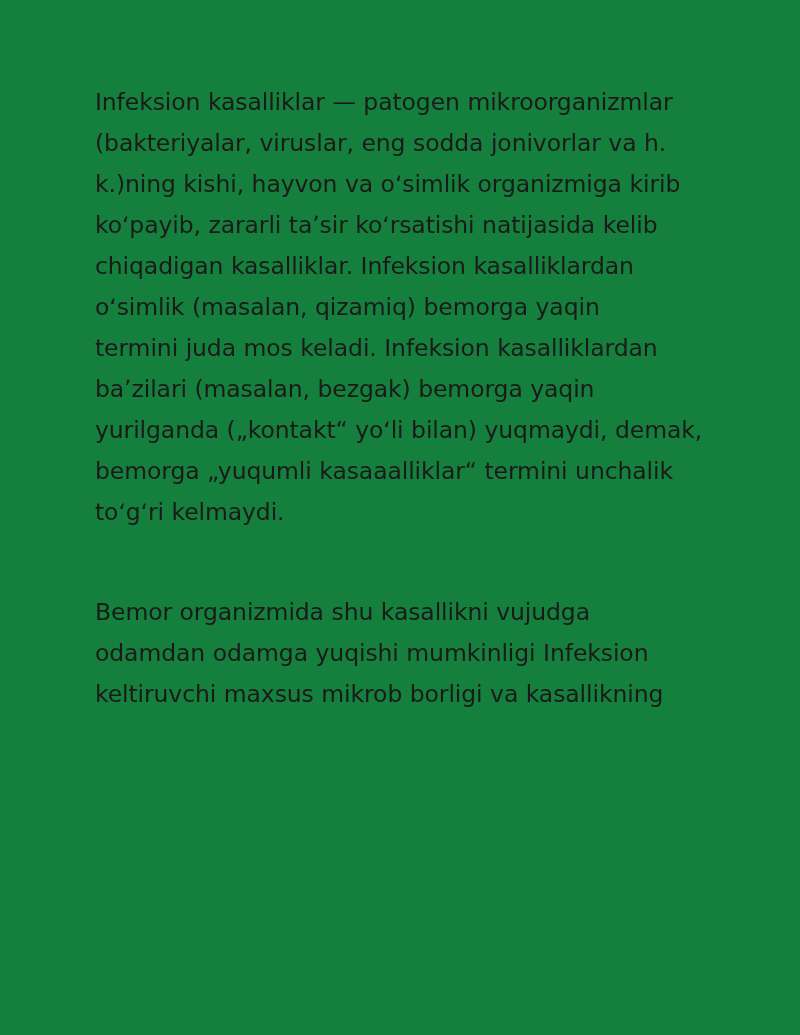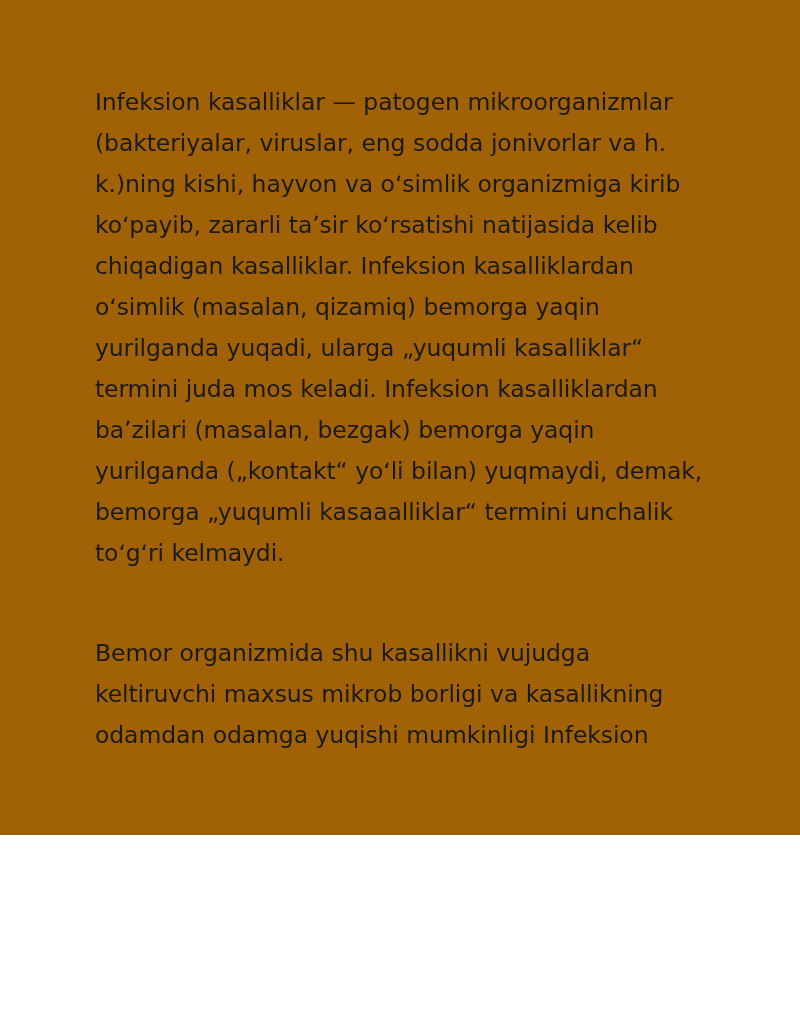--- a/index.html
+++ b/index.html
@@ -5,23 +5,23 @@
 <style>
   html, body {
     margin: 0;
     padding: 0;
     background: #ffffff;
   }
 
   .page {
     position: relative;
     width: 800px;
-    height: 835px;
+    height: 1035px;
     margin: 0 auto;
-    background: #a16207;
+    background: #15803d;
     overflow: hidden;
     box-sizing: border-box;
   }
 
   .doc-body {
     position: absolute;
     left: 95px;
     top: 82px;
     width: 625px;
   }
@@ -54,28 +54,27 @@
 <div class="page">
   <article class="doc-body">
 
     <p class="paragraph">
       <span class="tline">Infeksion kasalliklar — patogen mikroorganizmlar</span>
       <span class="tline">(bakteriyalar, viruslar, eng sodda jonivorlar va h.</span>
       <span class="tline">k.)ning kishi, hayvon va oʻsimlik organizmiga kirib</span>
       <span class="tline">koʻpayib, zararli taʼsir koʻrsatishi natijasida kelib</span>
       <span class="tline">chiqadigan kasalliklar. Infeksion kasalliklardan</span>
       <span class="tline">oʻsimlik (masalan, qizamiq) bemorga yaqin</span>
-      <span class="tline">yurilganda yuqadi, ularga „yuqumli kasalliklar“</span>
       <span class="tline">termini juda mos keladi. Infeksion kasalliklardan</span>
       <span class="tline">baʼzilari (masalan, bezgak) bemorga yaqin</span>
       <span class="tline">yurilganda („kontakt“ yoʻli bilan) yuqmaydi, demak,</span>
       <span class="tline">bemorga „yuqumli kasaaalliklar“ termini unchalik</span>
       <span class="tline">toʻgʻri kelmaydi.</span>
     </p>
 
     <p class="paragraph">
       <span class="tline">Bemor organizmida shu kasallikni vujudga</span>
+      <span class="tline">odamdan odamga yuqishi mumkinligi Infeksion</span>
       <span class="tline">keltiruvchi maxsus mikrob borligi va kasallikning</span>
-      <span class="tline">odamdan odamga yuqishi mumkinligi Infeksion</span>
     </p>
 
   </article>
 </div>
 
 </body></html>

